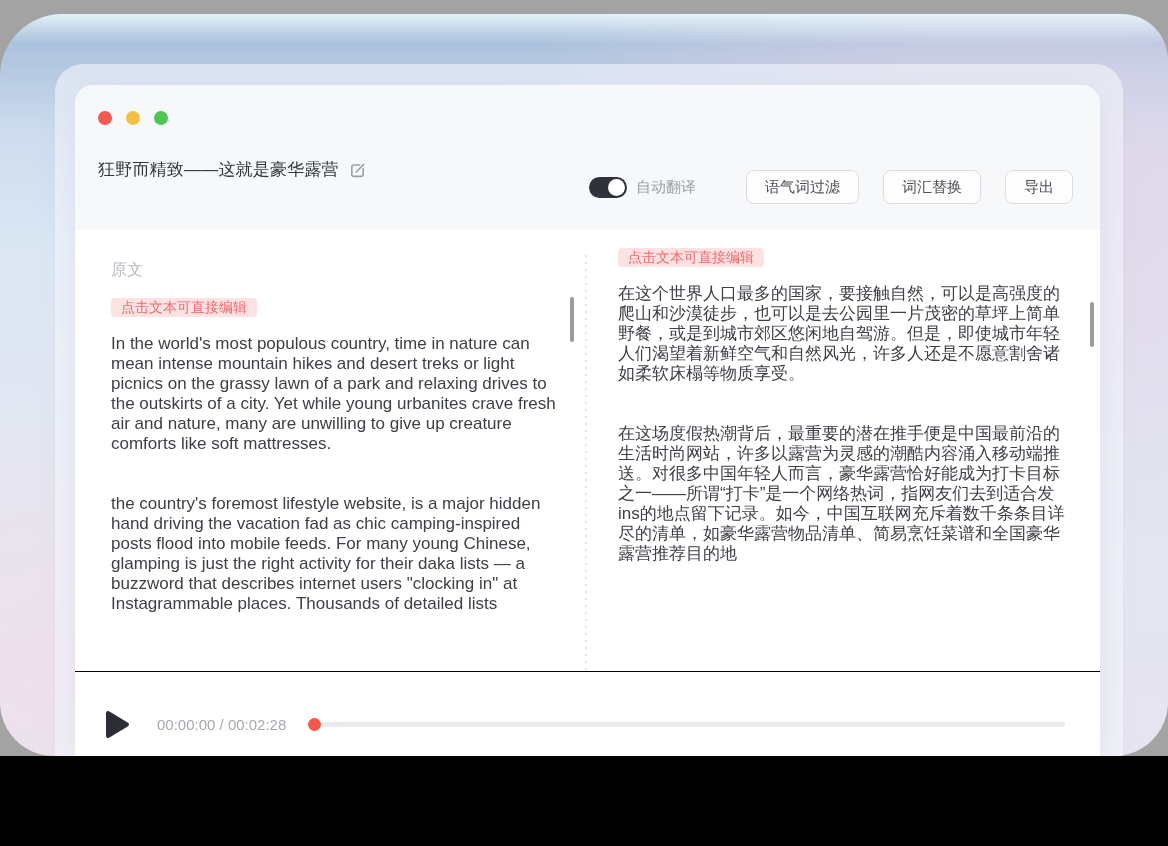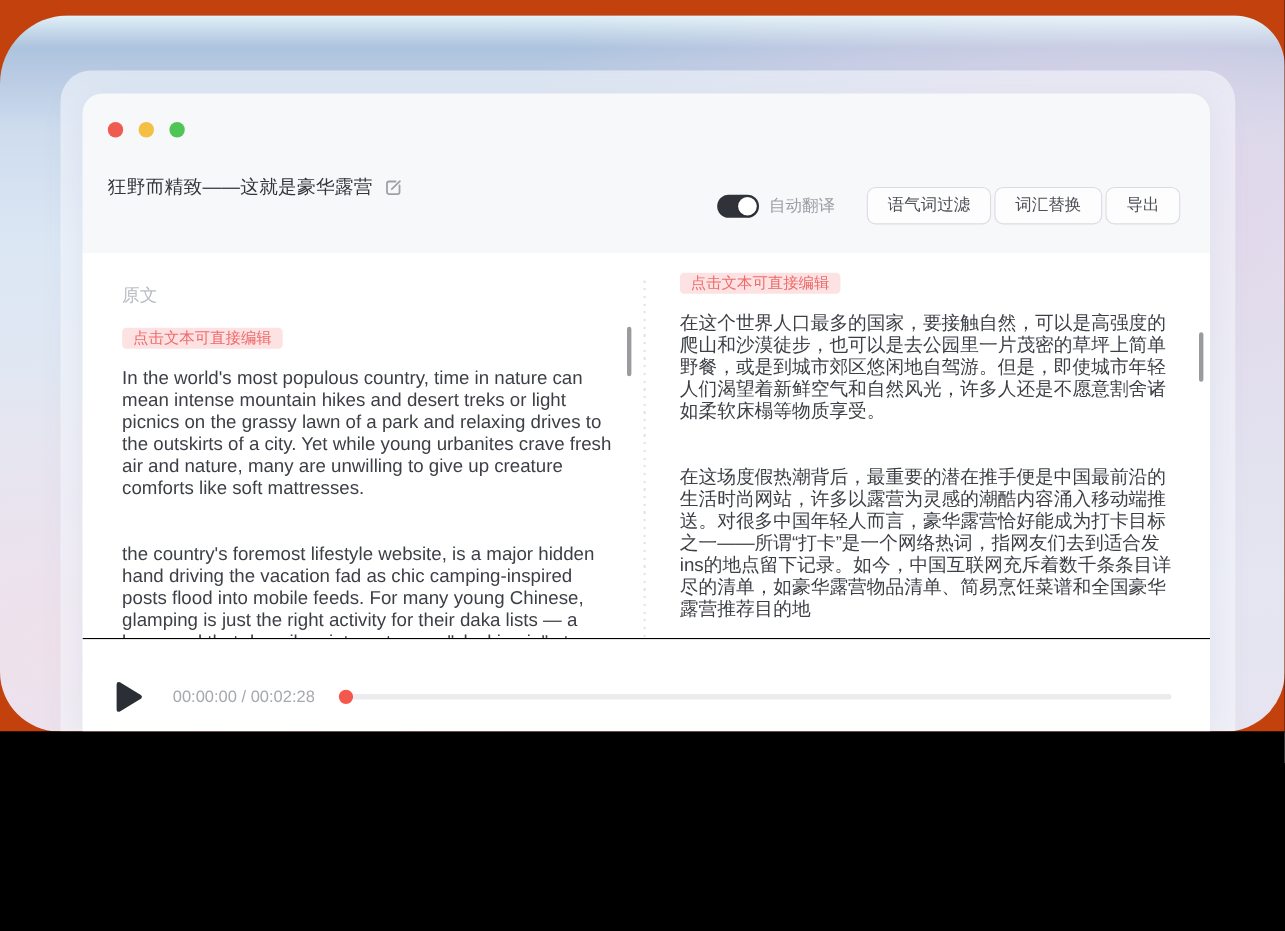--- a/index.html
+++ b/index.html
@@ -1,17 +1,17 @@
 <!DOCTYPE html>
 <html style="--traffic_red: #f05b51; --traffic_yellow: #f3c044; --traffic_green: #4fc555; --toggle_on: #2f3339; --badge_bg: #fce2e2; --badge_text: #ef6a6a; --player_dot: #f4574c;"><head>
 <meta charset="utf-8">
 <style>
   html,body{margin:0;padding:0;background:#000;}
   body{font-family:"Liberation Sans","DejaVu Sans",sans-serif;}
-  .stage{position:relative;width:1168px;height:665px;overflow:hidden;background:#c2410c;}
+  .stage{position:relative;width:1168px;height:756px;overflow:hidden;background:#a3a3a3;}
 
   
   .bg{position:absolute;left:0;right:0;top:14px;bottom:0;
       border-radius:62px 46px 54px 54px;
       background:
         linear-gradient(to bottom, rgba(240,252,253,.85) 0px, rgba(240,252,253,0) 30px),
         radial-gradient(900px 520px at 88% 28%, rgba(228,214,233,.95), rgba(228,214,233,0) 65%),
         radial-gradient(700px 440px at 6% 88%, rgba(240,224,234,.85), rgba(240,224,234,0) 60%),
         linear-gradient(to bottom, #9db8d8 0%, #b2c6e0 6%, #cedcee 16%, #dce7f4 32%, #e2e7f2 58%, #e6e4f0 100%);
   }
@@ -34,21 +34,21 @@
   .doc-title{font-size:17px;color:#32353a;letter-spacing:.2px;}
   .edit-ic{display:inline-flex;margin-top:1px;cursor:pointer;}
   .created{position:absolute;left:23px;top:105px;font-size:15px;color:#b6b9bf;}
 
   .controls{position:absolute;right:27px;top:85px;height:34px;display:flex;align-items:center;}
   .toggle{width:38px;height:21px;border-radius:11px;background:var(--toggle_on);
           position:relative;flex:none;cursor:pointer;}
   .toggle .knob{position:absolute;top:2px;right:2px;width:17px;height:17px;border-radius:50%;
           background:#fff;box-shadow:0 1px 2px rgba(0,0,0,.25);}
   .toggle-label{font-size:15px;color:#9a9da3;margin-left:9px;margin-right:26px;}
-  .btn{height:34px;line-height:32px;padding:0 18px;margin-left:3px;border:1px solid #dadce1;
+  .btn{height:34px;line-height:32px;padding:0 18px;margin-left:24px;border:1px solid #dadce1;
        border-radius:8px;background:#fdfdfe;font-size:15px;color:#4c4f55;cursor:pointer;white-space:nowrap;}
 
   
   .content{position:absolute;left:0;right:0;top:145px;bottom:85px;background:#fff;overflow:hidden;}
   .col{position:absolute;top:0;height:100%;width:450px;overflow:hidden;}
   .col.src{left:36px;}
   .col.tgt{left:543px;width:448px;}
   .col-h{margin-top:30px;font-size:16px;color:#b8bbc1;line-height:20px;}
   .hint{display:inline-block;margin-top:18px;padding:0 10px;border-radius:4px;
         background:var(--badge_bg);color:var(--badge_text);font-size:14px;line-height:19px;}

